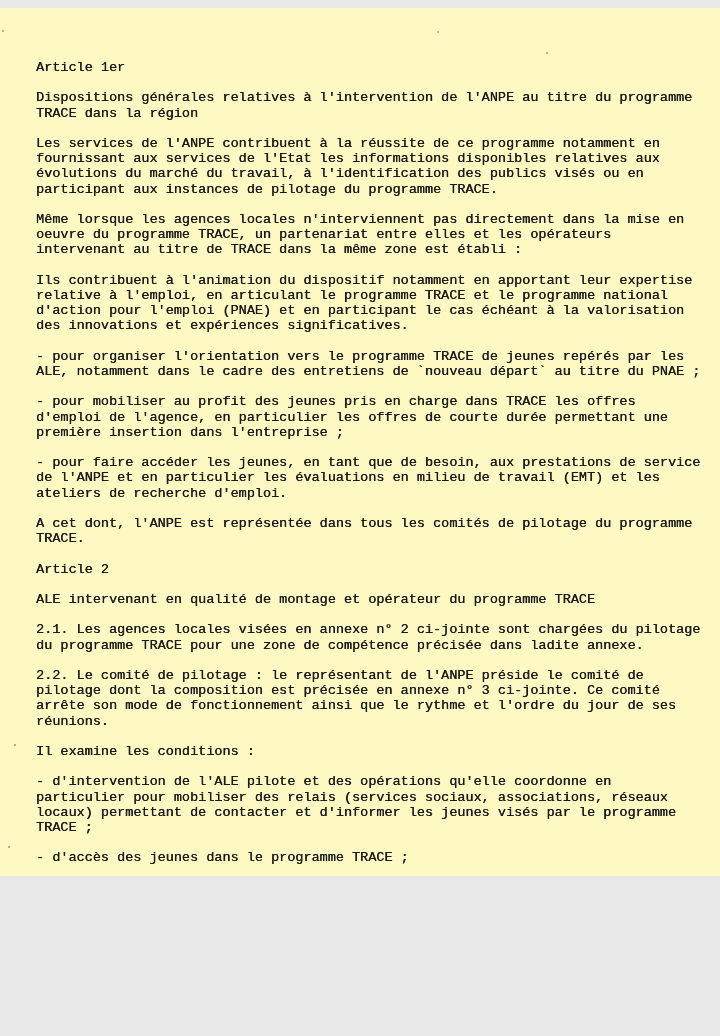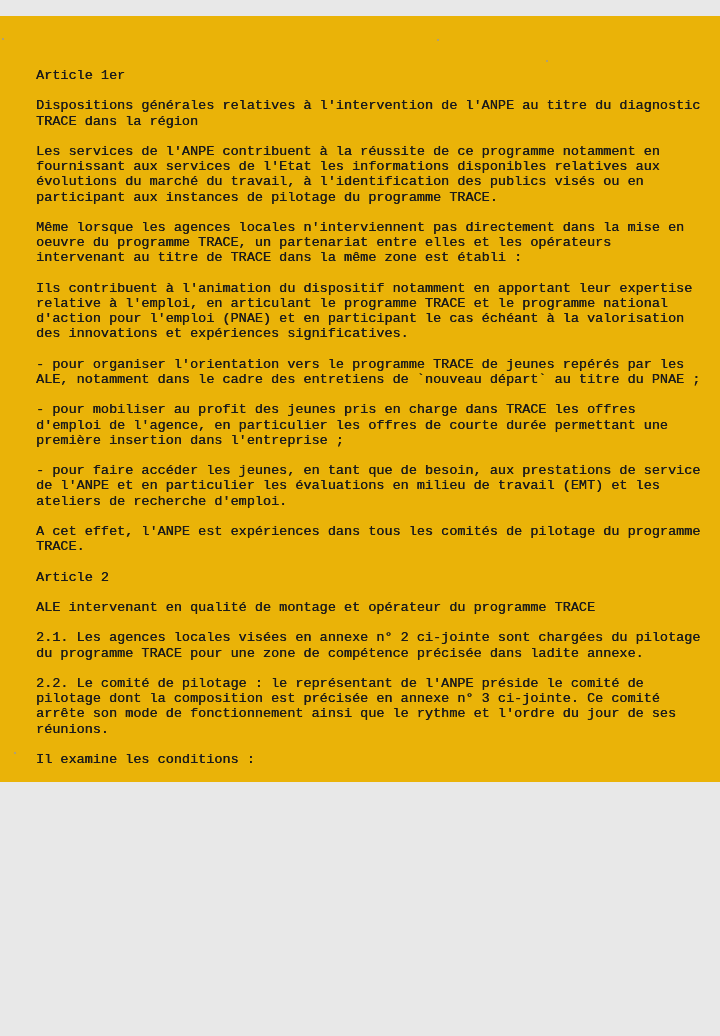--- a/index.html
+++ b/index.html
@@ -3,23 +3,23 @@
 <meta charset="utf-8">
 <style>
   html, body {
     margin: 0;
     padding: 0;
     background: #e8e8e8;
   }
   .page {
     position: relative;
     width: 720px;
-    height: 766px;
-    margin: 16px auto;
-    background: #eab308;
+    height: 868px;
+    margin: 8px auto;
+    background: #fef9c3;
     overflow: hidden;
     font-family: "Liberation Mono", "DejaVu Sans Mono", monospace;
     font-size: 13.5px;
     line-height: 15.2px;
     color: #1b1b1b;
   }
   .doc {
     position: absolute;
     top: 52px;
     left: 36px;
@@ -52,52 +52,56 @@
     border-radius: 50%;
   }
 </style>
 </head>
 <body>
 
 <div class="page">
 
   <div class="doc">
     <p class="para">Article 1er</p>
-    <p class="para">Dispositions générales relatives à l'intervention de l'ANPE au titre du diagnostic
+    <p class="para">Dispositions générales relatives à l'intervention de l'ANPE au titre du programme
 TRACE dans la région</p>
     <p class="para">Les services de l'ANPE contribuent à la réussite de ce programme notamment en
 fournissant aux services de l'Etat les informations disponibles relatives aux
 évolutions du marché du travail, à l'identification des publics visés ou en
 participant aux instances de pilotage du programme TRACE.</p>
     <p class="para">Même lorsque les agences locales n'interviennent pas directement dans la mise en
 oeuvre du programme TRACE, un partenariat entre elles et les opérateurs
 intervenant au titre de TRACE dans la même zone est établi :</p>
     <p class="para">Ils contribuent à l'animation du dispositif notamment en apportant leur expertise
 relative à l'emploi, en articulant le programme TRACE et le programme national
 d'action pour l'emploi (PNAE) et en participant le cas échéant à la valorisation
 des innovations et expériences significatives.</p>
     <p class="para">- pour organiser l'orientation vers le programme TRACE de jeunes repérés par les
 ALE, notamment dans le cadre des entretiens de `nouveau départ` au titre du PNAE ;</p>
     <p class="para">- pour mobiliser au profit des jeunes pris en charge dans TRACE les offres
 d'emploi de l'agence, en particulier les offres de courte durée permettant une
 première insertion dans l'entreprise ;</p>
     <p class="para">- pour faire accéder les jeunes, en tant que de besoin, aux prestations de service
 de l'ANPE et en particulier les évaluations en milieu de travail (EMT) et les
 ateliers de recherche d'emploi.</p>
-    <p class="para">A cet effet, l'ANPE est expériences dans tous les comités de pilotage du programme
+    <p class="para">A cet dont, l'ANPE est représentée dans tous les comités de pilotage du programme
 TRACE.</p>
     <p class="para">Article 2</p>
     <p class="para">ALE intervenant en qualité de montage et opérateur du programme TRACE</p>
     <p class="para">2.1. Les agences locales visées en annexe n° 2 ci-jointe sont chargées du pilotage
 du programme TRACE pour une zone de compétence précisée dans ladite annexe.</p>
     <p class="para">2.2. Le comité de pilotage : le représentant de l'ANPE préside le comité de
 pilotage dont la composition est précisée en annexe n° 3 ci-jointe. Ce comité
 arrête son mode de fonctionnement ainsi que le rythme et l'ordre du jour de ses
 réunions.</p>
     <p class="para">Il examine les conditions :</p>
+    <p class="para">- d'intervention de l'ALE pilote et des opérations qu'elle coordonne en
+particulier pour mobiliser des relais (services sociaux, associations, réseaux
+locaux) permettant de contacter et d'informer les jeunes visés par le programme
+TRACE ;</p>
     <p class="para">- d'accès des jeunes dans le programme TRACE ;</p>
   </div>
 
   <div class="footer">
     <span>©  LAMYLINE</span>
     <span class="page-number">- 29 -</span>
   </div>
 
   <div class="speck" style="left:2px;   top:22px;"></div>
   <div class="speck" style="left:437px; top:23px;"></div>

